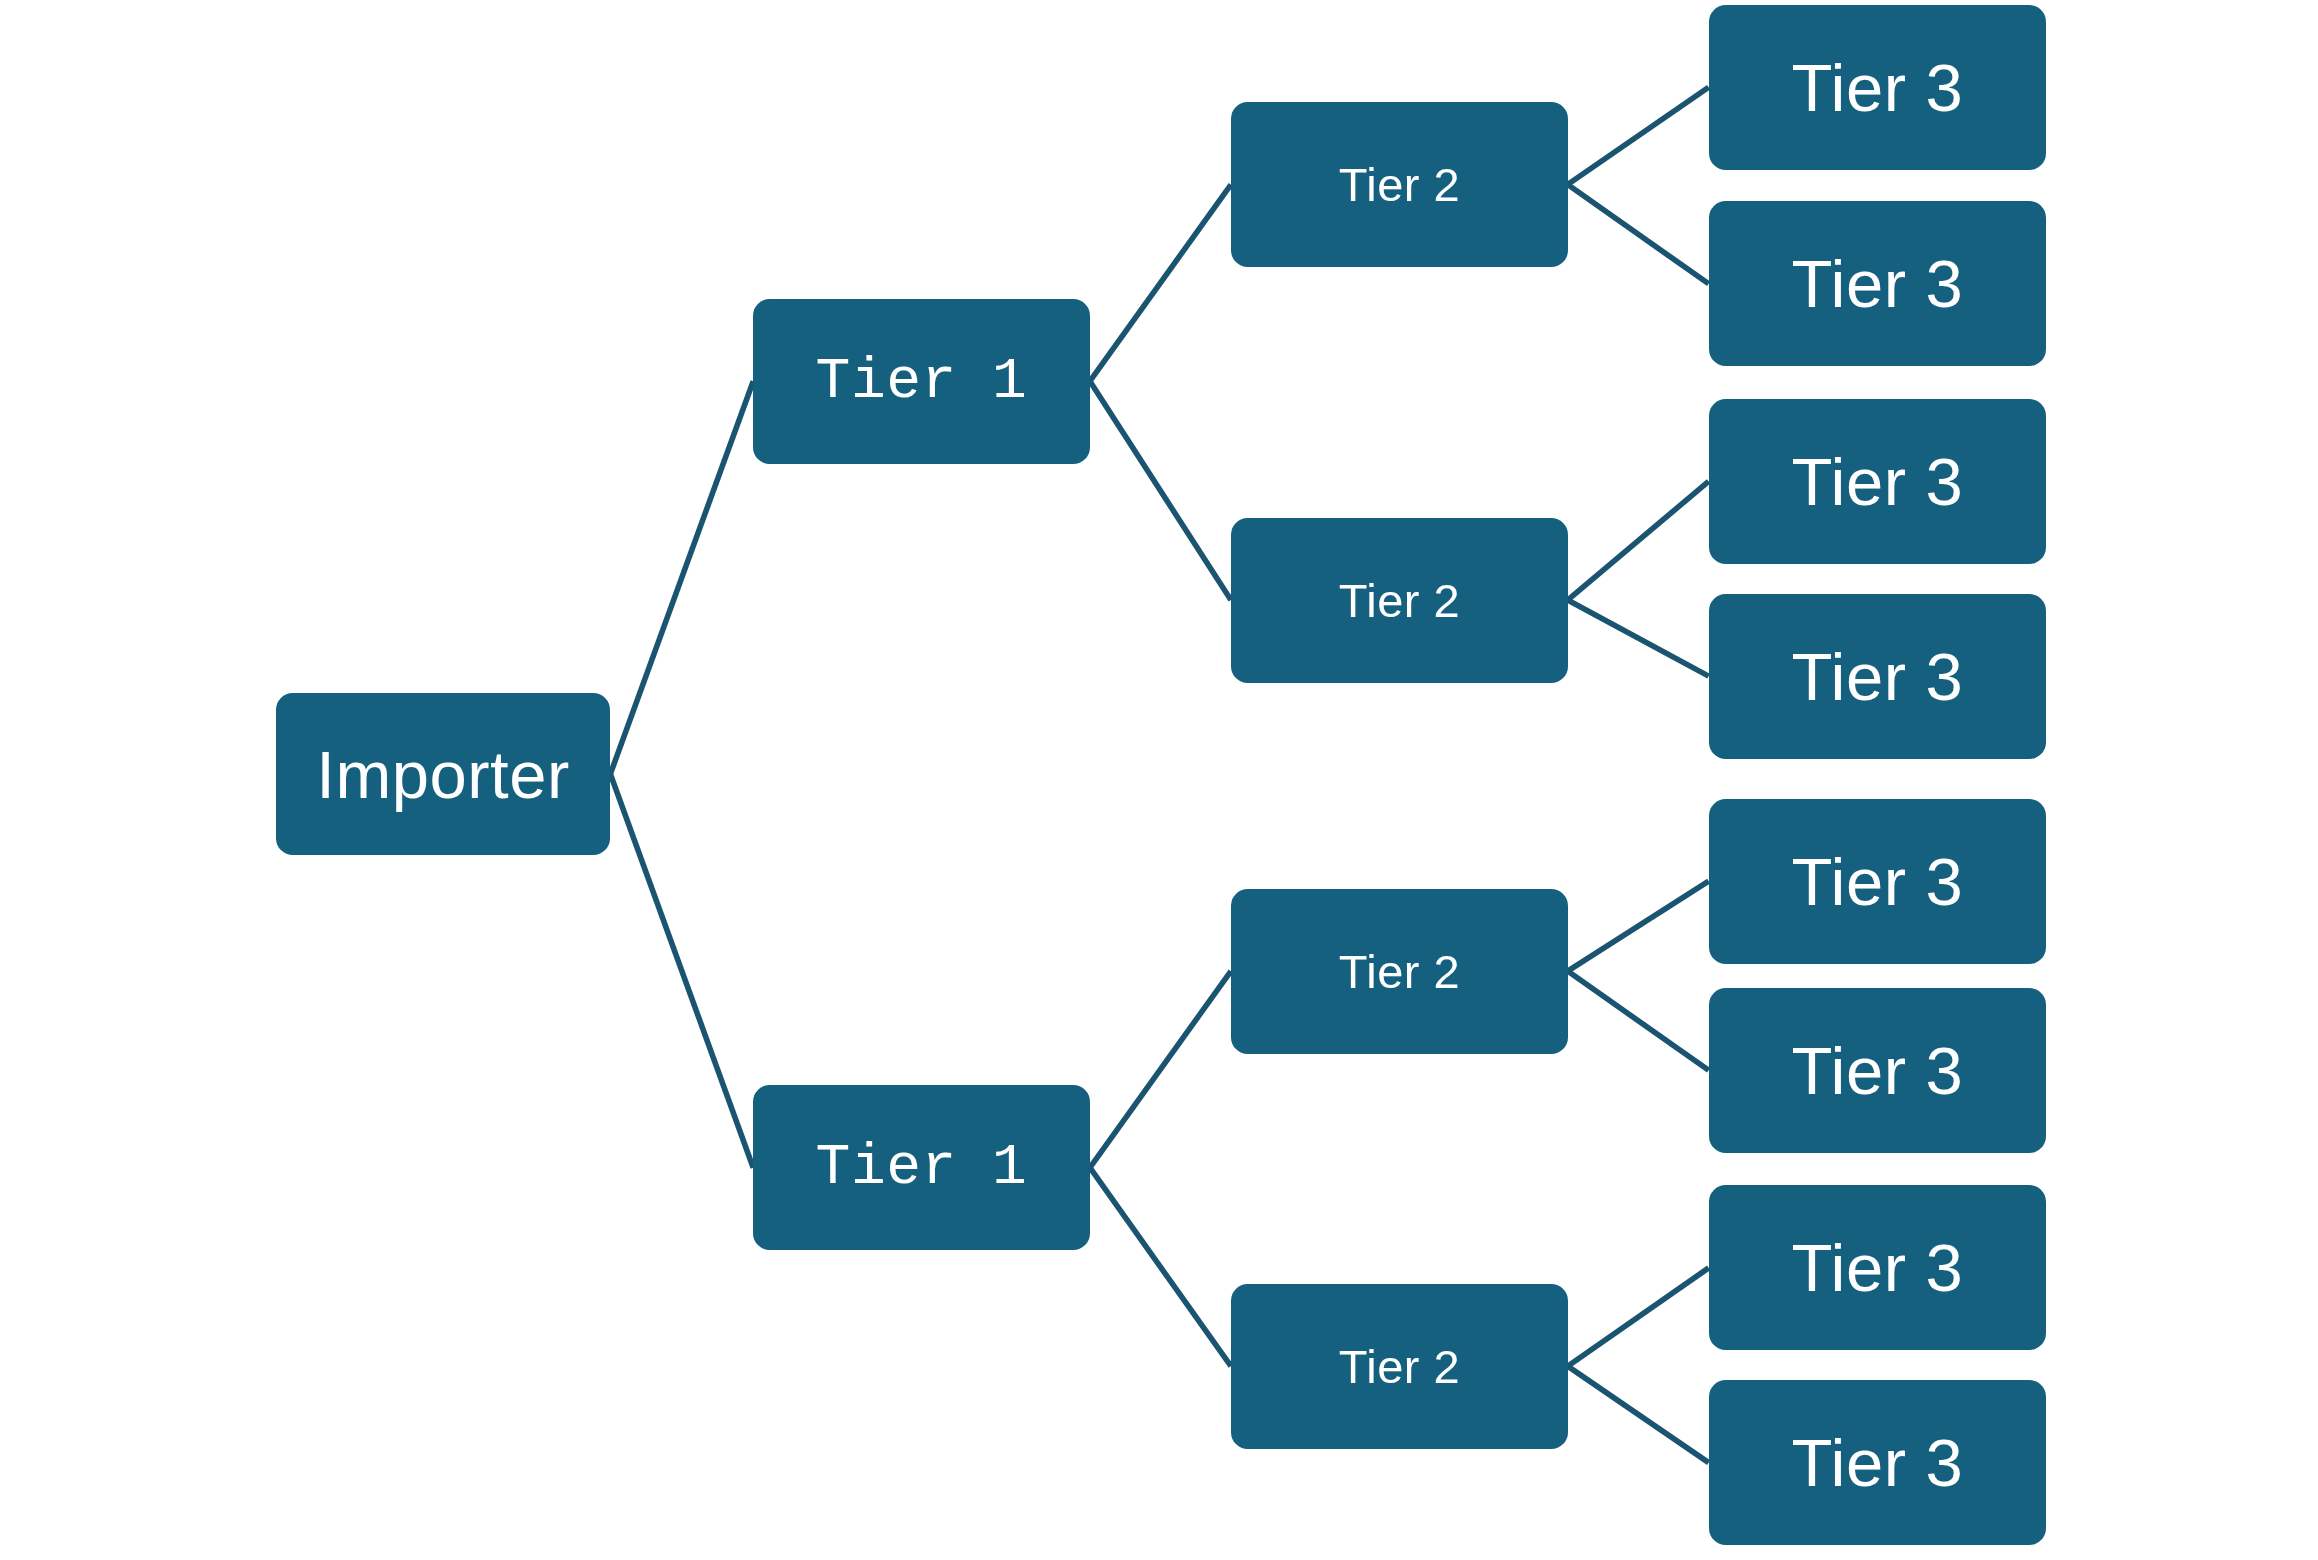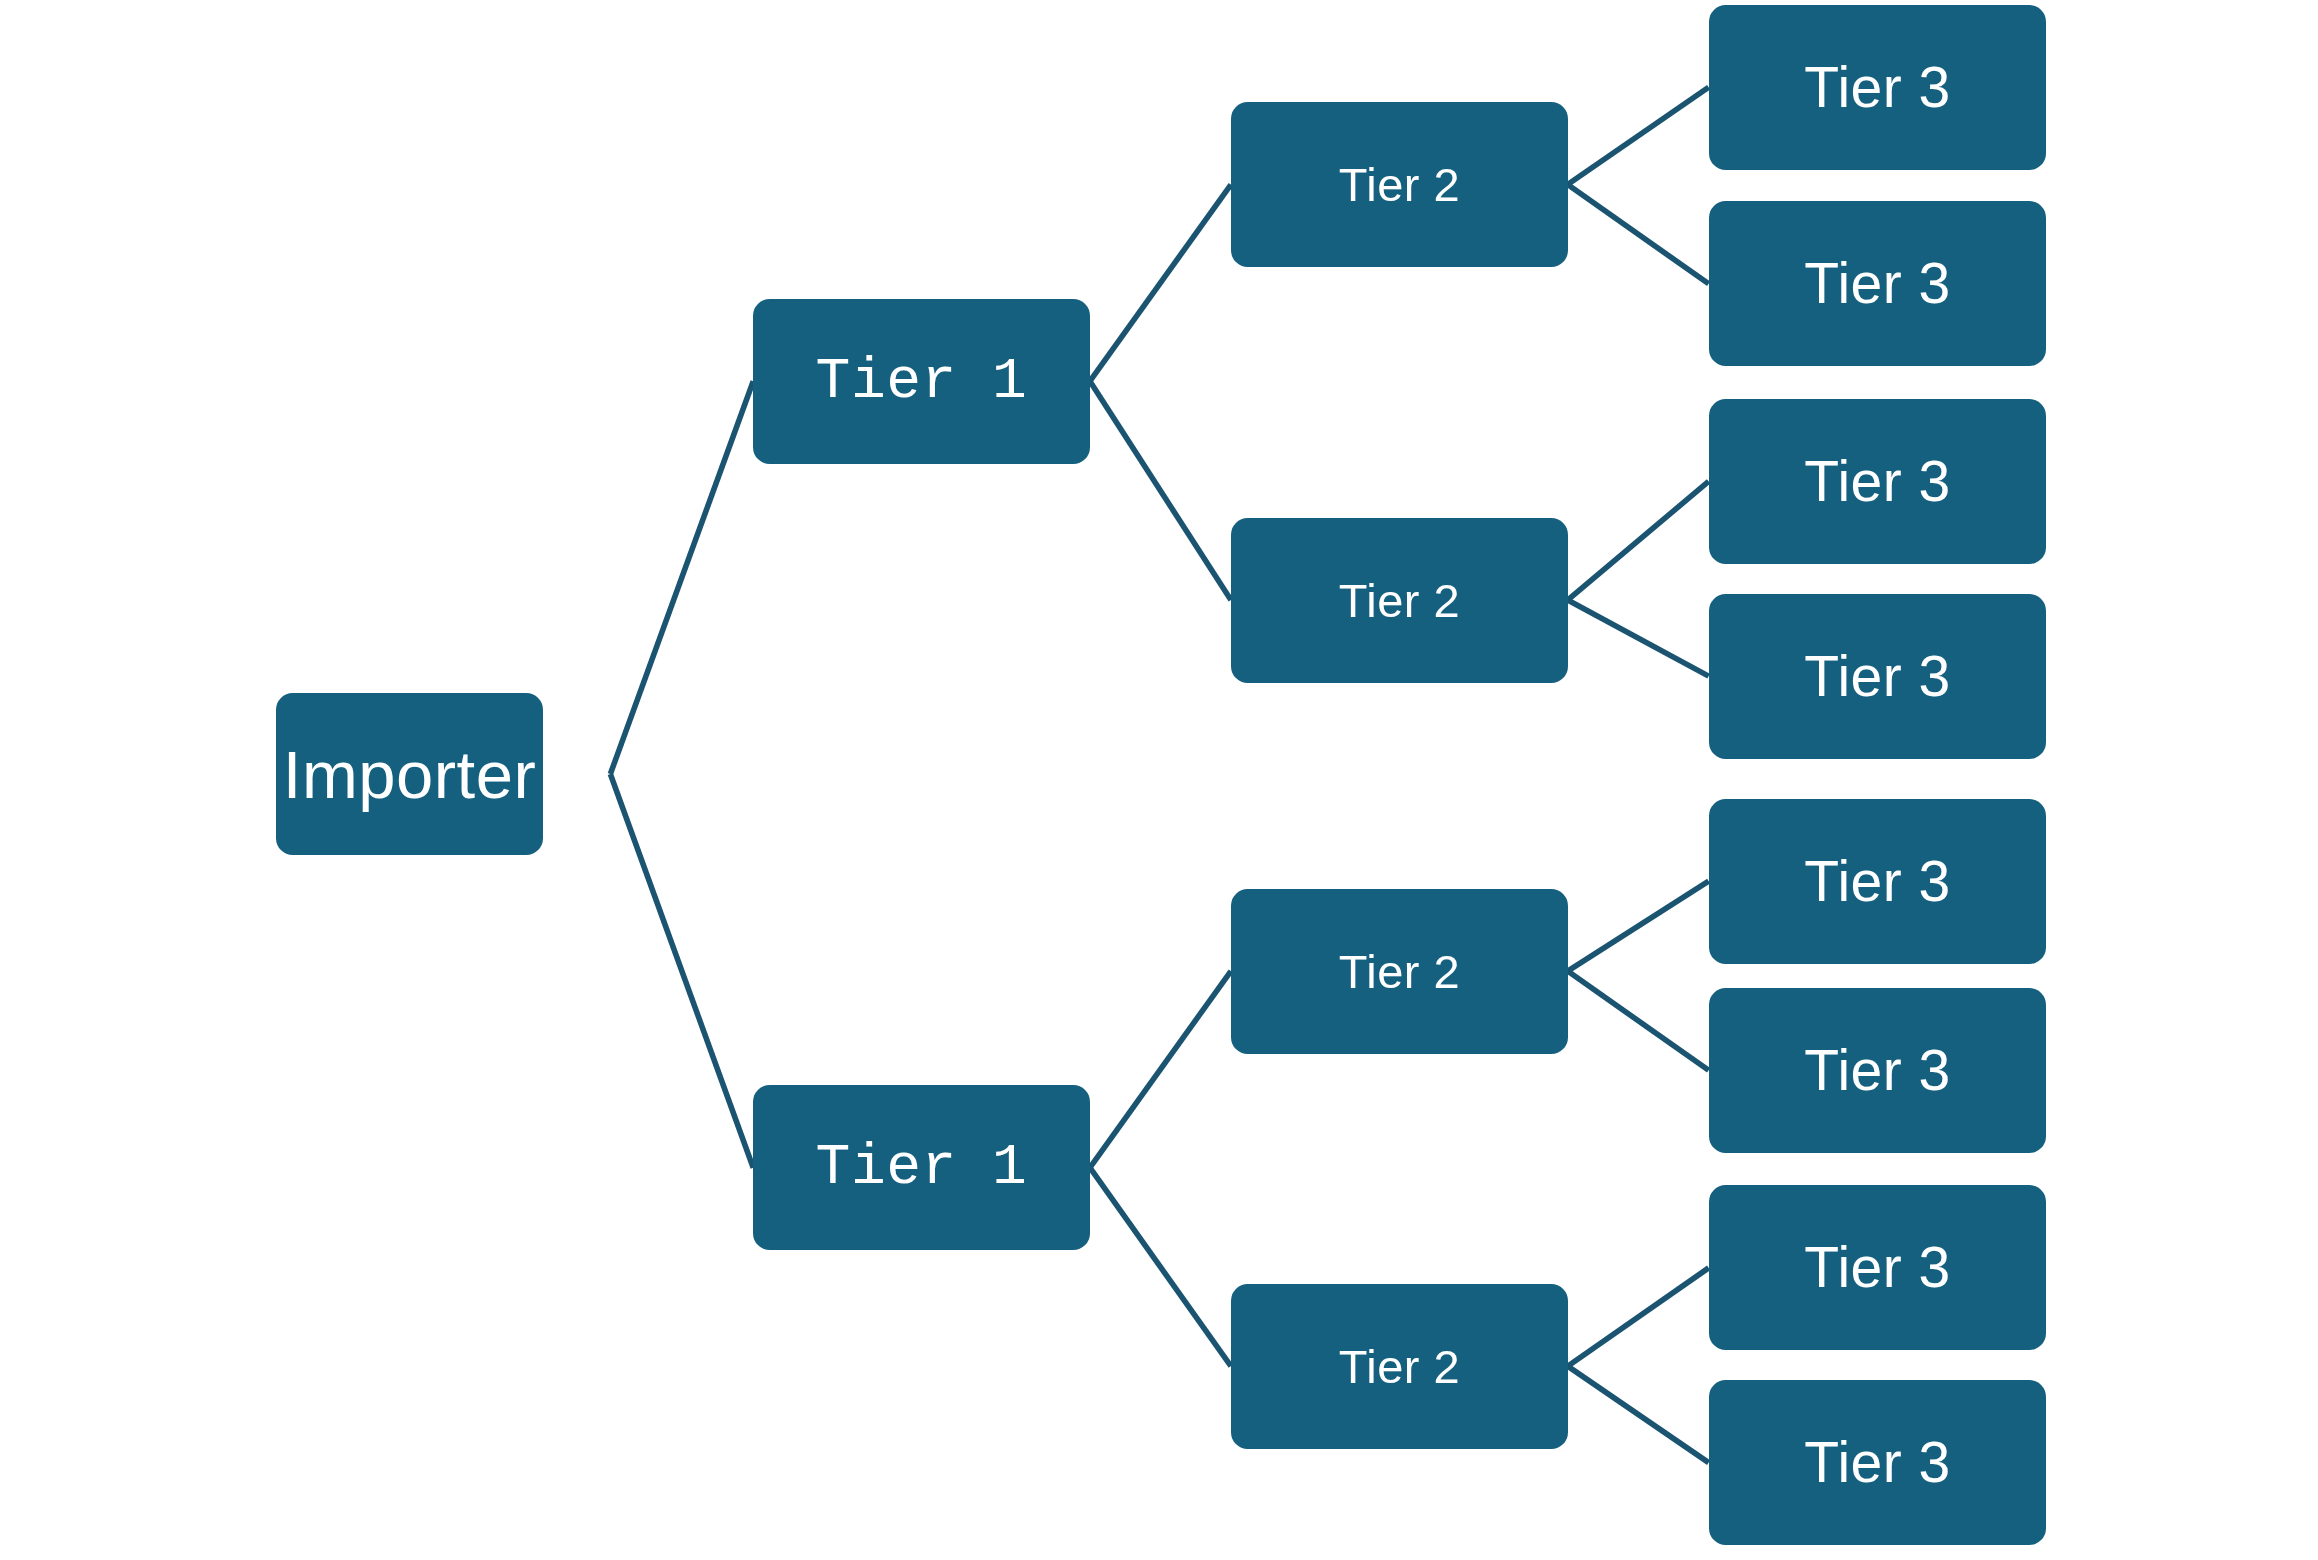--- a/index.html
+++ b/index.html
@@ -41,21 +41,21 @@
     line-height: 1;
     user-select: none;
   }
   .node-label {
     display: block;
     white-space: nowrap;
   }
   .node.root { font-size: 67px; }
   .node.tier1 { font-size: 58px; font-family: Liberation Mono, monospace; }
   .node.tier2 { font-size: 47px; }
-  .node.tier3 { font-size: 57px; }
+  .node.tier3 { font-size: 67px; }
 </style>
 </head>
 <body>
 
 <div id="canvas">
   <svg id="connector-layer" viewBox="0 0 2500 1682" preserveAspectRatio="none" xmlns="http://www.w3.org/2000/svg">
       <line x1="658" y1="834.5" x2="812" y2="411" stroke="#1b5471" stroke-width="6" stroke-linecap="butt"></line>
       <line x1="658" y1="834.5" x2="812" y2="1259" stroke="#1b5471" stroke-width="6" stroke-linecap="butt"></line>
       <line x1="1175" y1="411" x2="1327" y2="199" stroke="#1b5471" stroke-width="6" stroke-linecap="butt"></line>
       <line x1="1175" y1="411" x2="1327" y2="647" stroke="#1b5471" stroke-width="6" stroke-linecap="butt"></line>
@@ -64,21 +64,21 @@
       <line x1="1690" y1="199" x2="1842" y2="94" stroke="#1b5471" stroke-width="6" stroke-linecap="butt"></line>
       <line x1="1690" y1="199" x2="1842" y2="306" stroke="#1b5471" stroke-width="6" stroke-linecap="butt"></line>
       <line x1="1690" y1="647" x2="1842" y2="519" stroke="#1b5471" stroke-width="6" stroke-linecap="butt"></line>
       <line x1="1690" y1="647" x2="1842" y2="729" stroke="#1b5471" stroke-width="6" stroke-linecap="butt"></line>
       <line x1="1690" y1="1047" x2="1842" y2="950" stroke="#1b5471" stroke-width="6" stroke-linecap="butt"></line>
       <line x1="1690" y1="1047" x2="1842" y2="1154" stroke="#1b5471" stroke-width="6" stroke-linecap="butt"></line>
       <line x1="1690" y1="1473" x2="1842" y2="1367" stroke="#1b5471" stroke-width="6" stroke-linecap="butt"></line>
       <line x1="1690" y1="1473" x2="1842" y2="1577" stroke="#1b5471" stroke-width="6" stroke-linecap="butt"></line>
     </svg>
   <div id="node-layer">
-      <div class="node root" style="left: 276px; top: 693px; width: 267px; height: 162px; background: rgb(21, 96, 127); color: rgb(255, 255, 255);">
+      <div class="node root" style="left: 276px; top: 693px; width: 334px; height: 162px; background: rgb(21, 96, 127); color: rgb(255, 255, 255);">
         <span class="node-label">Importer</span>
       </div>
       <div class="node tier1" style="left: 753px; top: 299px; width: 337px; height: 165px; background: rgb(21, 96, 127); color: rgb(255, 255, 255);">
         <span class="node-label">Tier 1</span>
       </div>
       <div class="node tier1" style="left: 753px; top: 1085px; width: 337px; height: 165px; background: rgb(21, 96, 127); color: rgb(255, 255, 255);">
         <span class="node-label">Tier 1</span>
       </div>
       <div class="node tier2" style="left: 1231px; top: 102px; width: 337px; height: 165px; background: rgb(21, 96, 127); color: rgb(255, 255, 255);">
         <span class="node-label">Tier 2</span>

